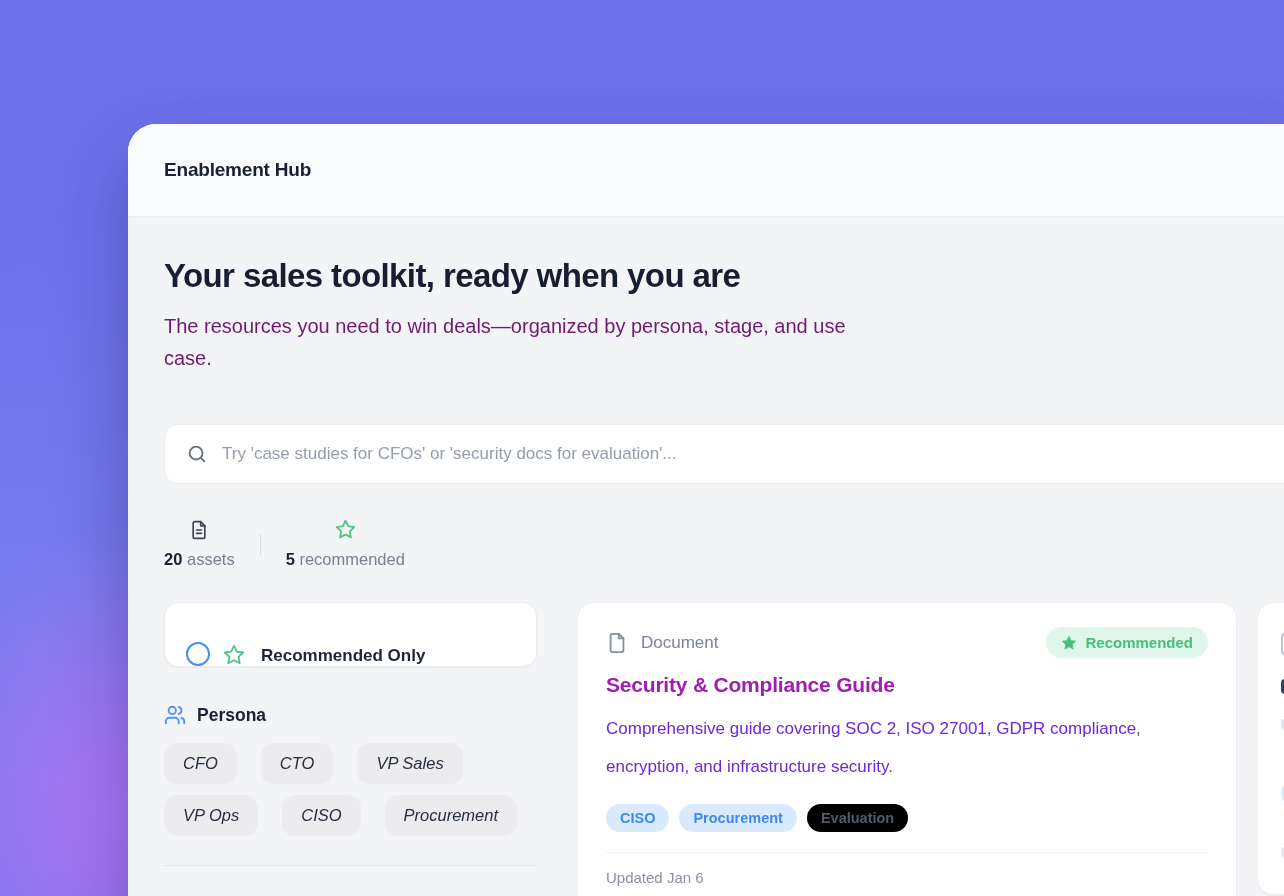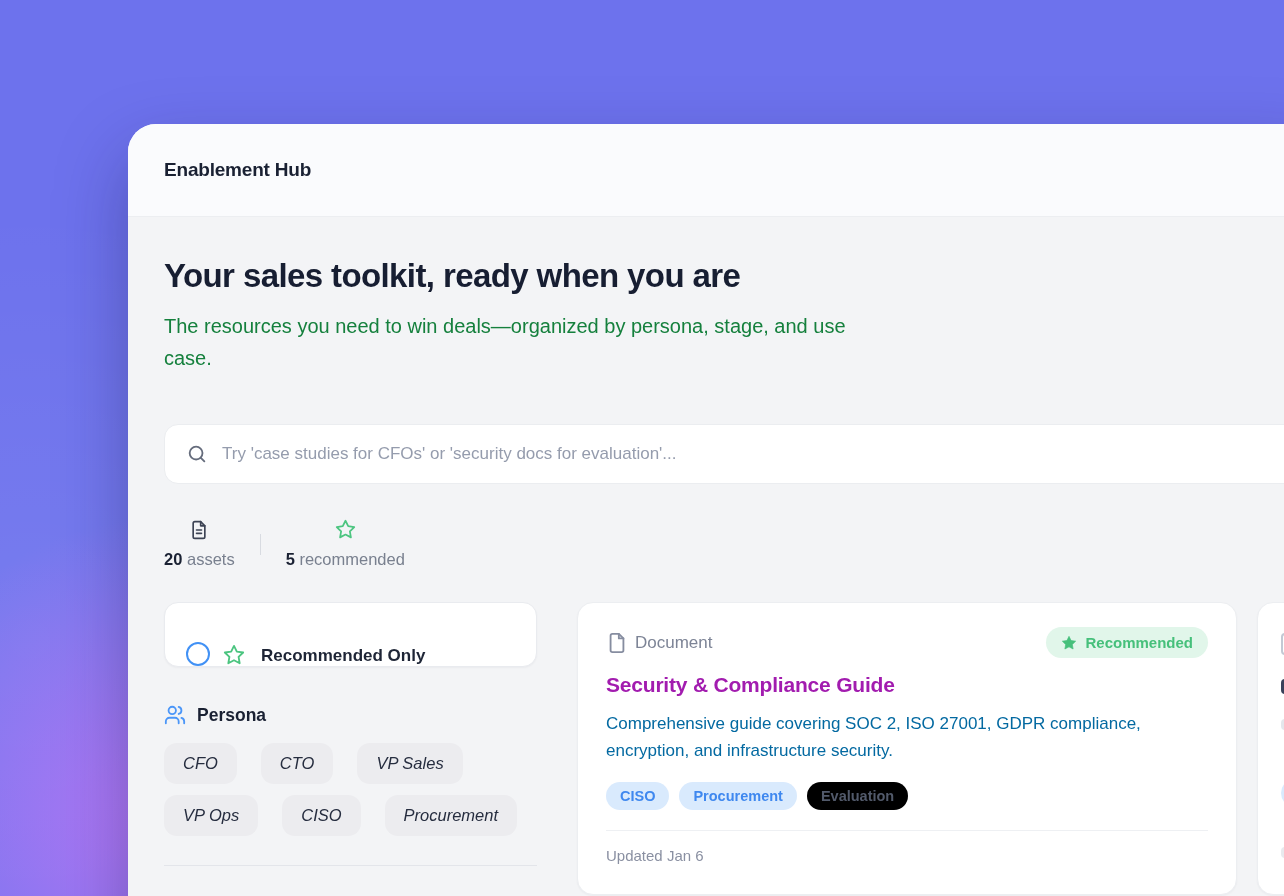--- a/index.html
+++ b/index.html
@@ -30,21 +30,21 @@
     display: flex; align-items: center; padding: 0 36px;
   }
   .app-title { font-size: 19px; font-weight: 700; color: #1a2133; letter-spacing: -0.2px; }
   .content { padding: 0 0 0 36px; }
   .hero-title {
     margin-top: 40px; font-size: 33px; line-height: 38px;
     font-weight: 700; color: #171e32; letter-spacing: -0.6px;
   }
   .hero-subtitle {
     margin-top: 15px; max-width: 690px;
-    font-size: 20px; line-height: 32px; color: #15803d;
+    font-size: 20px; line-height: 32px; color: #701a75;
   }
   .search-box {
     margin-top: 50px; height: 60px; width: 1164px;
     background: #ffffff; border: 1px solid #ebedf0; border-radius: 14px;
     display: flex; align-items: center; padding: 0 21px; gap: 14px;
   }
   .search-box svg { flex: none; }
   .search-input {
     flex: 1; border: none; outline: none; background: transparent;
     font-family: "Liberation Sans", sans-serif;
@@ -79,28 +79,28 @@
   }
   .sidebar-divider { margin-top: 29px; border-top: 1px solid #e3e5ea; }
   .stage-heading { margin-top: 30px; }
   .cards { display: flex; gap: 20px; flex: 1; align-items: flex-start; }
   .asset-card {
     width: 660px; flex: none; background: #fff;
     border: 1px solid #eceef1; border-radius: 16px;
     padding: 24px 28px 30px; box-shadow: 0 1px 2px rgba(16,24,40,0.04);
   }
   .card-top { display: flex; align-items: center; }
-  .card-type { display: flex; align-items: center; gap: 7px; color: #7d8496; font-size: 17px; }
+  .card-type { display: flex; align-items: center; gap: 13px; color: #7d8496; font-size: 17px; }
   .badge {
     margin-left: auto; display: flex; align-items: center; gap: 8px;
     background: #e1f6ea; color: #46c07b; font-size: 15px; font-weight: 600;
     padding: 7px 15px; border-radius: 999px;
   }
   .card-title { margin-top: 15px; font-size: 21px; font-weight: 700; color: #a21caf; letter-spacing: -0.2px; }
-  .card-desc { margin-top: 13px; font-size: 17px; line-height: 27px; color: #0369a1; max-width: 565px; }
+  .card-desc { margin-top: 13px; font-size: 17px; line-height: 38px; color: #6d28d9; max-width: 565px; }
   .tags { margin-top: 18px; display: flex; gap: 10px; }
   .tag { padding: 6px 14px; border-radius: 999px; font-size: 14.5px; font-weight: 600; }
   .tag.blue { background: #d9eafd; color: #3f88ef; }
   .tag.gray { background: #000000; color: #525a6b; }
   .card-footer {
     margin-top: 20px; border-top: 1px solid #eef0f3; padding-top: 16px;
     font-size: 15px; color: #8a90a2;
   }
   .partial-card {
     flex: 1; min-width: 70px; height: 293px; background: #fff;

